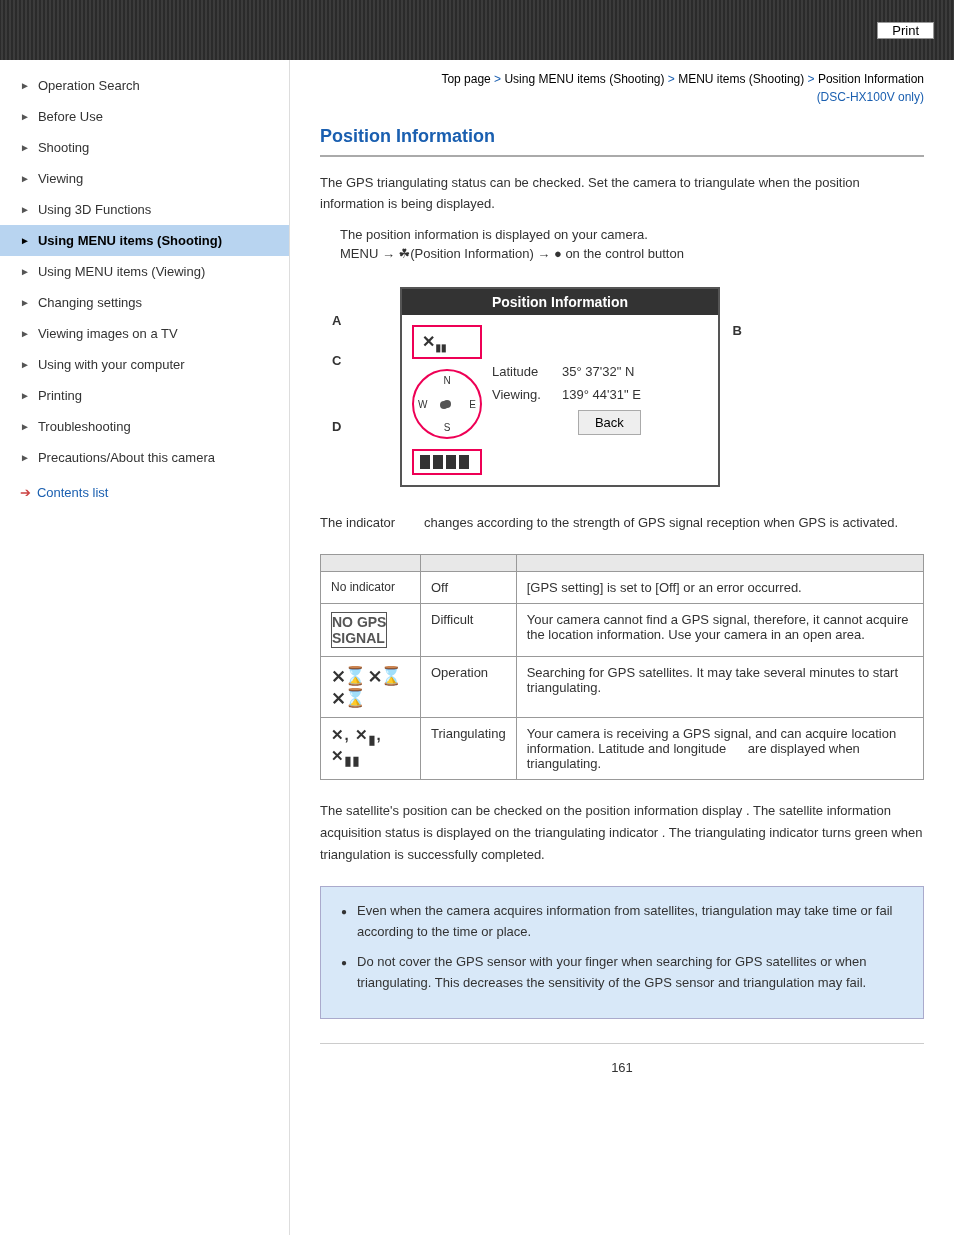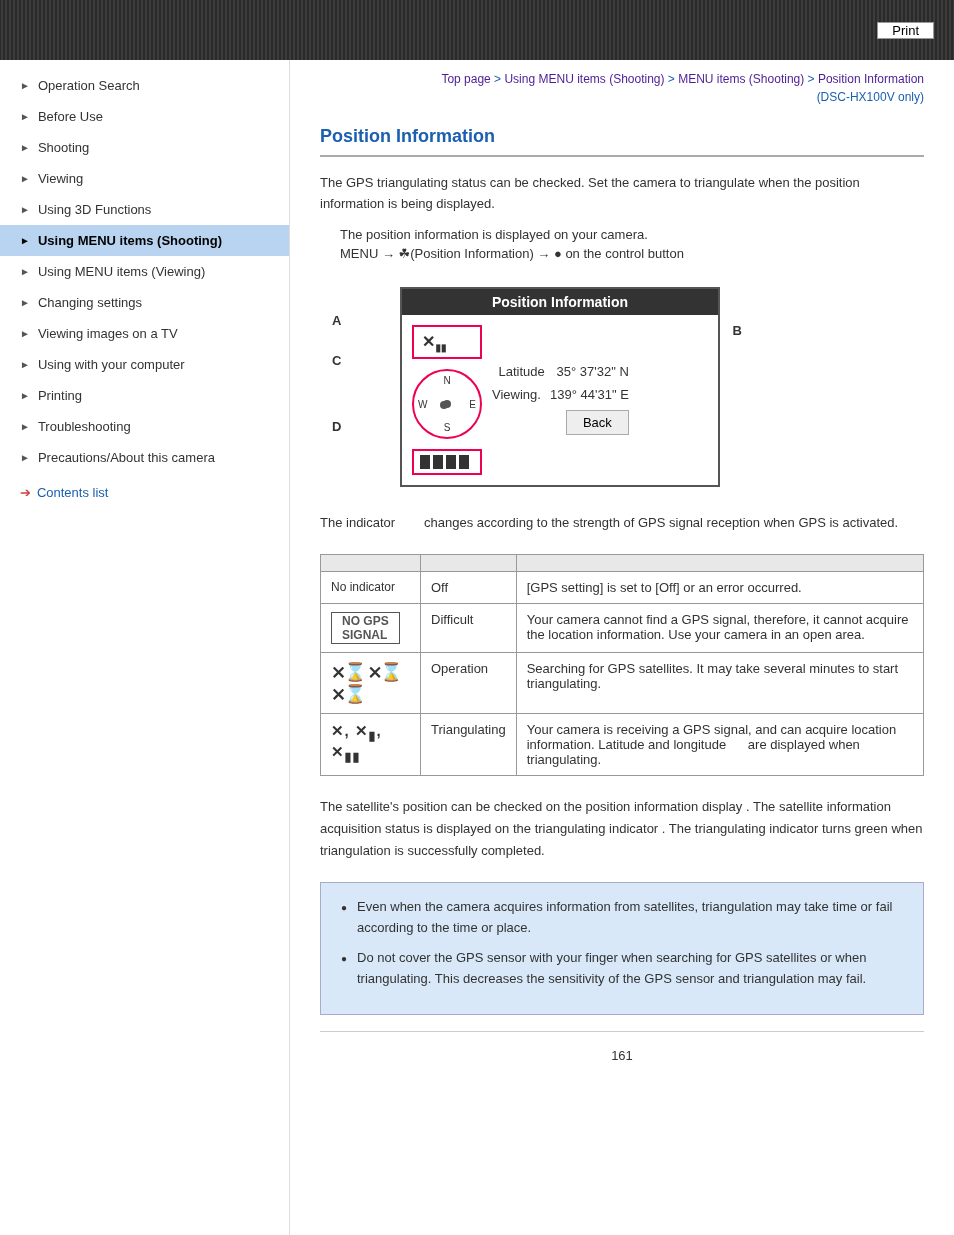--- a/index.html
+++ b/index.html
@@ -76,21 +76,21 @@
     }
 
     
     .breadcrumb {
       font-size: 12px;
       color: #1a5fb0;
       text-align: right;
       margin-bottom: 20px;
       line-height: 1.5;
     }
-    .breadcrumb a { color: #4c1d95; text-decoration: none; }
+    .breadcrumb a { color: #000000; text-decoration: none; }
 
     .page-title {
       font-size: 18px;
       font-weight: bold;
       color: #1a5fb0;
       border-bottom: 2px solid #aaa;
       padding-bottom: 8px;
       margin-bottom: 16px;
     }
 
@@ -182,23 +182,22 @@
 
     .pos-right {
       display: flex;
       flex-direction: column;
       gap: 8px;
       justify-content: center;
     }
     .lat-row, .lon-row {
       display: flex;
       align-items: center;
-      gap: 8px;
-      font-size: 13px;
-      justify-content: flex-end;
+      gap: 20px;
+      font-size: 13px;
     }
     .lat-label, .lon-label {
       width: 50px;
       color: #333;
     }
     .lat-val, .lon-val {
       font-size: 13px;
     }
     .back-btn {
       border: 1px solid #aaa;
@@ -237,25 +236,25 @@
     }
     .gps-table tr td:first-child {
       width: 100px;
       font-size: 12px;
     }
     .gps-table tr td:nth-child(2) {
       width: 90px;
       margin-left: 23px;
     }
     .no-gps-icon {
-      font-size: 12px;
+      font-size: 14px;
       font-weight: bold;
       color: #555;
       border: 1px solid #555;
-      padding: 1px 10px;
+      padding: 1px 0;
       display: inline-block;
     }
     .search-icon {
       font-size: 16px;
       font-weight: bold;
       color: #333;
     }
     .triangulating-icons {
       font-size: 14px;
       font-weight: bold;
@@ -267,21 +266,21 @@
       font-size: 13px;
       line-height: 1.7;
       margin-bottom: 20px;
     }
 
     
     .note-box {
       background: #d8e8f8;
       border: 1px solid #aac;
       padding: 14px 20px;
-      margin-bottom: 16px;
+      margin-bottom: 24px;
     }
     .note-box ul {
       list-style: none;
       padding: 0;
     }
     .note-box ul li {
       padding-left: 16px;
       position: relative;
       margin-bottom: 10px;
       line-height: 1.6;

